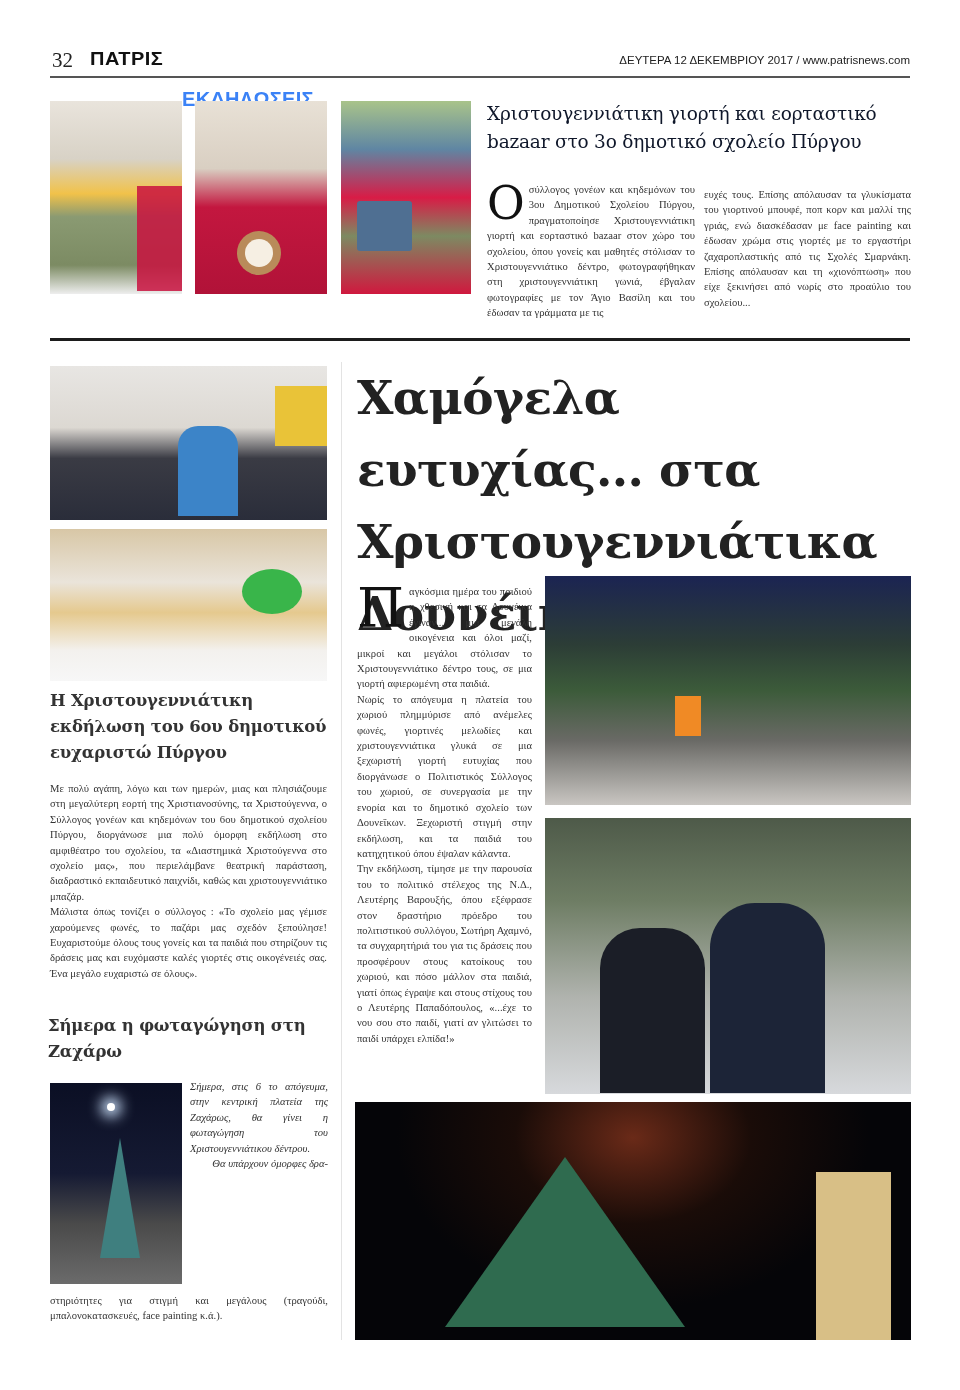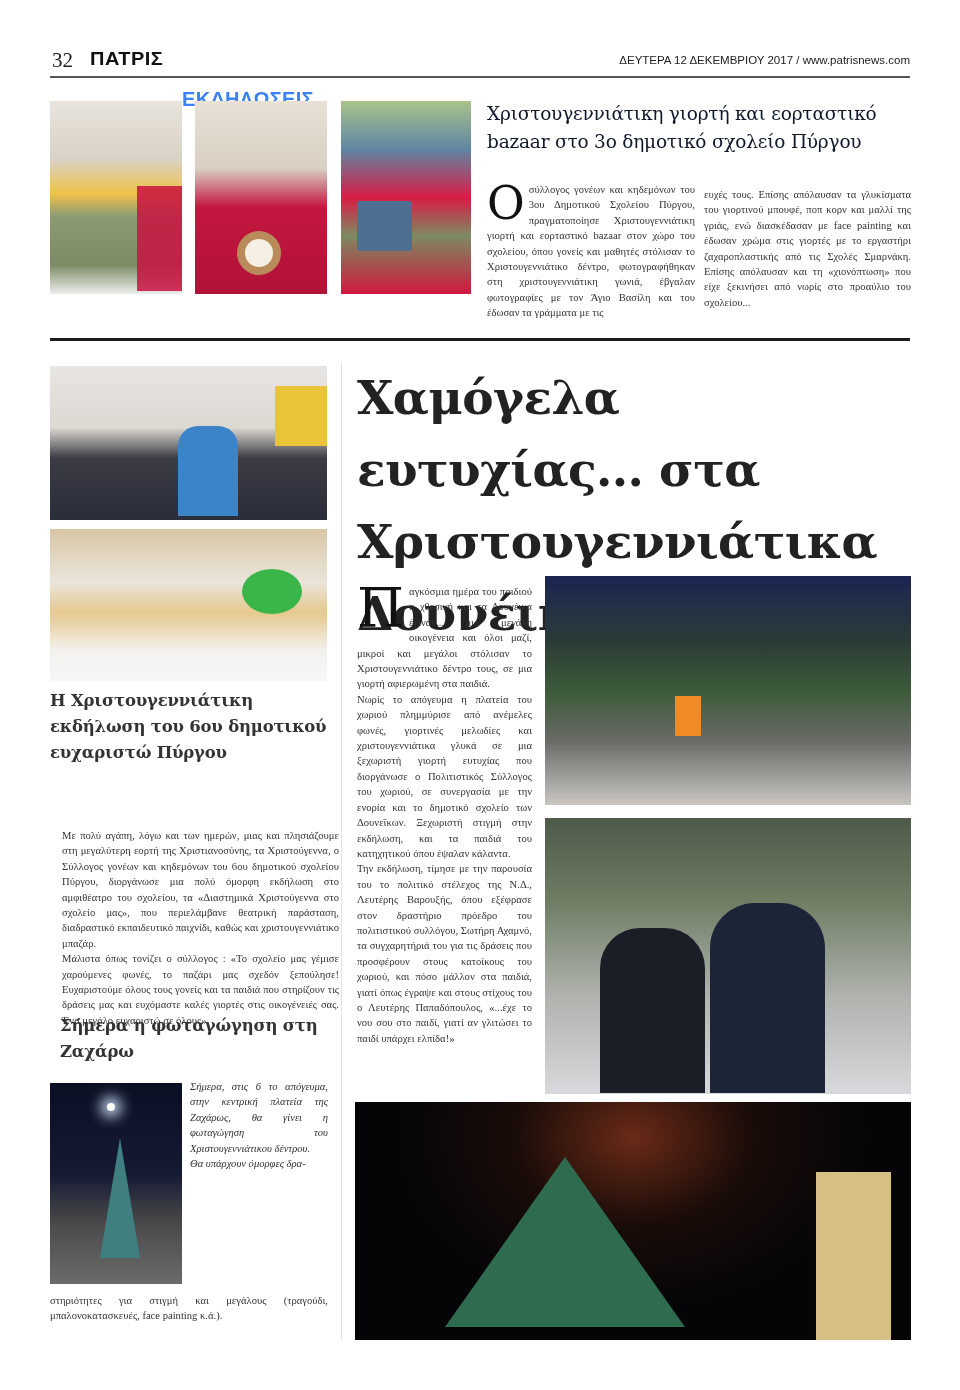--- a/index.html
+++ b/index.html
@@ -60,22 +60,22 @@
   .body-text { font-family: "Liberation Serif", serif; font-size: 10.6px; line-height: 15.4px; color: #333; text-align: justify; hyphens: manual; }
   .dropcap { float: left; font-family: "DejaVu Serif", serif; font-size: 46px; line-height: 38px; margin: 2px 4px 0 0; color: #111; }
 
   .section-rule { left: 50px; top: 338px; width: 860px; height: 3px; background: #1c1c1c; }
 
   
   .main-title { left: 357px; top: 362px; width: 560px; font-family: "DejaVu Serif", serif; font-size: 47px; line-height: 72px; color: #222; letter-spacing: -0.6px; }
 
   
   .a2-title { left: 50px; top: 688px; width: 285px; font-family: "DejaVu Serif", serif; font-size: 16.5px; line-height: 26px; color: #333; letter-spacing: -0.2px; }
-  .a2-body { left: 50px; top: 828px; width: 277px; margin-left: 12px; }
-  .a3-title { left: 60px; top: 1013px; width: 285px; font-family: "DejaVu Serif", serif; font-size: 16.5px; line-height: 26px; color: #333; letter-spacing: -0.2px; }
+  .a2-body { left: 50px; top: 781px; width: 277px; }
+  .a3-title { left: 48px; top: 1013px; width: 285px; font-family: "DejaVu Serif", serif; font-size: 16.5px; line-height: 26px; color: #333; letter-spacing: -0.2px; }
   .a3-side { left: 190px; top: 1079px; width: 138px; font-style: italic; }
   .a3-bottom { left: 50px; top: 1293px; width: 278px; }
 
   
   .main-body { left: 357px; top: 584px; width: 175px; }
   .main-body .dropcap { font-size: 54px; line-height: 44px; margin: 3px 5px 0 0; }
 
   .vrule { left: 341px; top: 362px; width: 1px; height: 978px; background: #e3e3e3; }
 </style>
 </head>
@@ -107,21 +107,21 @@
 <h2 class="abs a2-title">Η Χριστουγεννιάτικη εκδήλωση του 6ου δημοτικού ευχαριστώ Πύργου</h2>
 <div class="abs a2-body body-text">
   <p>Με πολύ αγάπη, λόγω και των ημερών, μιας και πλησιάζουμε στη μεγαλύτερη εορτή της Χριστιανοσύνης, τα Χριστούγεννα, ο Σύλλογος γονέων και κηδεμόνων του 6ου δημοτικού σχολείου Πύργου, διοργάνωσε μια πολύ όμορφη εκδήλωση στο αμφιθέατρο του σχολείου, τα «Διαστημικά Χριστούγεννα στο σχολείο μας», που περιελάμβανε θεατρική παράσταση, διαδραστικό εκπαιδευτικό παιχνίδι, καθώς και χριστουγεννιάτικο μπαζάρ.</p>
   <p>Μάλιστα όπως τονίζει ο σύλλογος : «Το σχολείο μας γέμισε χαρούμενες φωνές, το παζάρι μας σχεδόν ξεπούλησε! Ευχαριστούμε όλους τους γονείς και τα παιδιά που στηρίζουν τις δράσεις μας και ευχόμαστε καλές γιορτές στις οικογένειές σας. Ένα μεγάλο ευχαριστώ σε όλους».</p>
 </div>
 
 <h2 class="abs a3-title">Σήμερα η φωταγώγηση στη Ζαχάρω</h2>
 <div class="abs photo ph-tree-square"></div>
 <div class="abs a3-side body-text">
   <p>Σήμερα, στις 6 το απόγευμα, στην κεντρική πλατεία της Ζαχάρως, θα γίνει η φωταγώγηση του Χριστουγεννιάτικου δέντρου.</p>
-  <p style="text-align:left">Θα υπάρχουν όμορφες δρα-</p>
+  <p style="text-align:right">Θα υπάρχουν όμορφες δρα-</p>
 </div>
 <div class="abs a3-bottom body-text">στηριότητες για στιγμή και μεγάλους (τραγούδι, μπαλονοκατασκευές, face painting κ.ά.).</div>
 
 <div class="abs vrule"></div>
 
 <h1 class="abs main-title">Χαμόγελα ευτυχίας... στα Χριστουγεννιάτικα Δουνέικα!</h1>
 
 <div class="abs main-body body-text">
   <p><span class="dropcap">Π</span><span>αγκόσμια ημέρα του παιδιού η χθεσινή και τα Δουνέικα έγιναν... μια μεγάλη οικογένεια και όλοι μαζί, μικροί και μεγάλοι στόλισαν το Χριστουγεννιάτικο δέντρο τους, σε μια γιορτή αφιερωμένη στα παιδιά.</span></p>
   <p>Νωρίς το απόγευμα η πλατεία του χωριού πλημμύρισε από ανέμελες φωνές, γιορτινές μελωδίες και χριστουγεννιάτικα γλυκά σε μια ξεχωριστή γιορτή ευτυχίας που διοργάνωσε ο Πολιτιστικός Σύλλογος του χωριού, σε συνεργασία με την ενορία και το δημοτικό σχολείο των Δουνεΐκων. Ξεχωριστή στιγμή στην εκδήλωση, και τα παιδιά του κατηχητικού όπου έψαλαν κάλαντα.</p>

